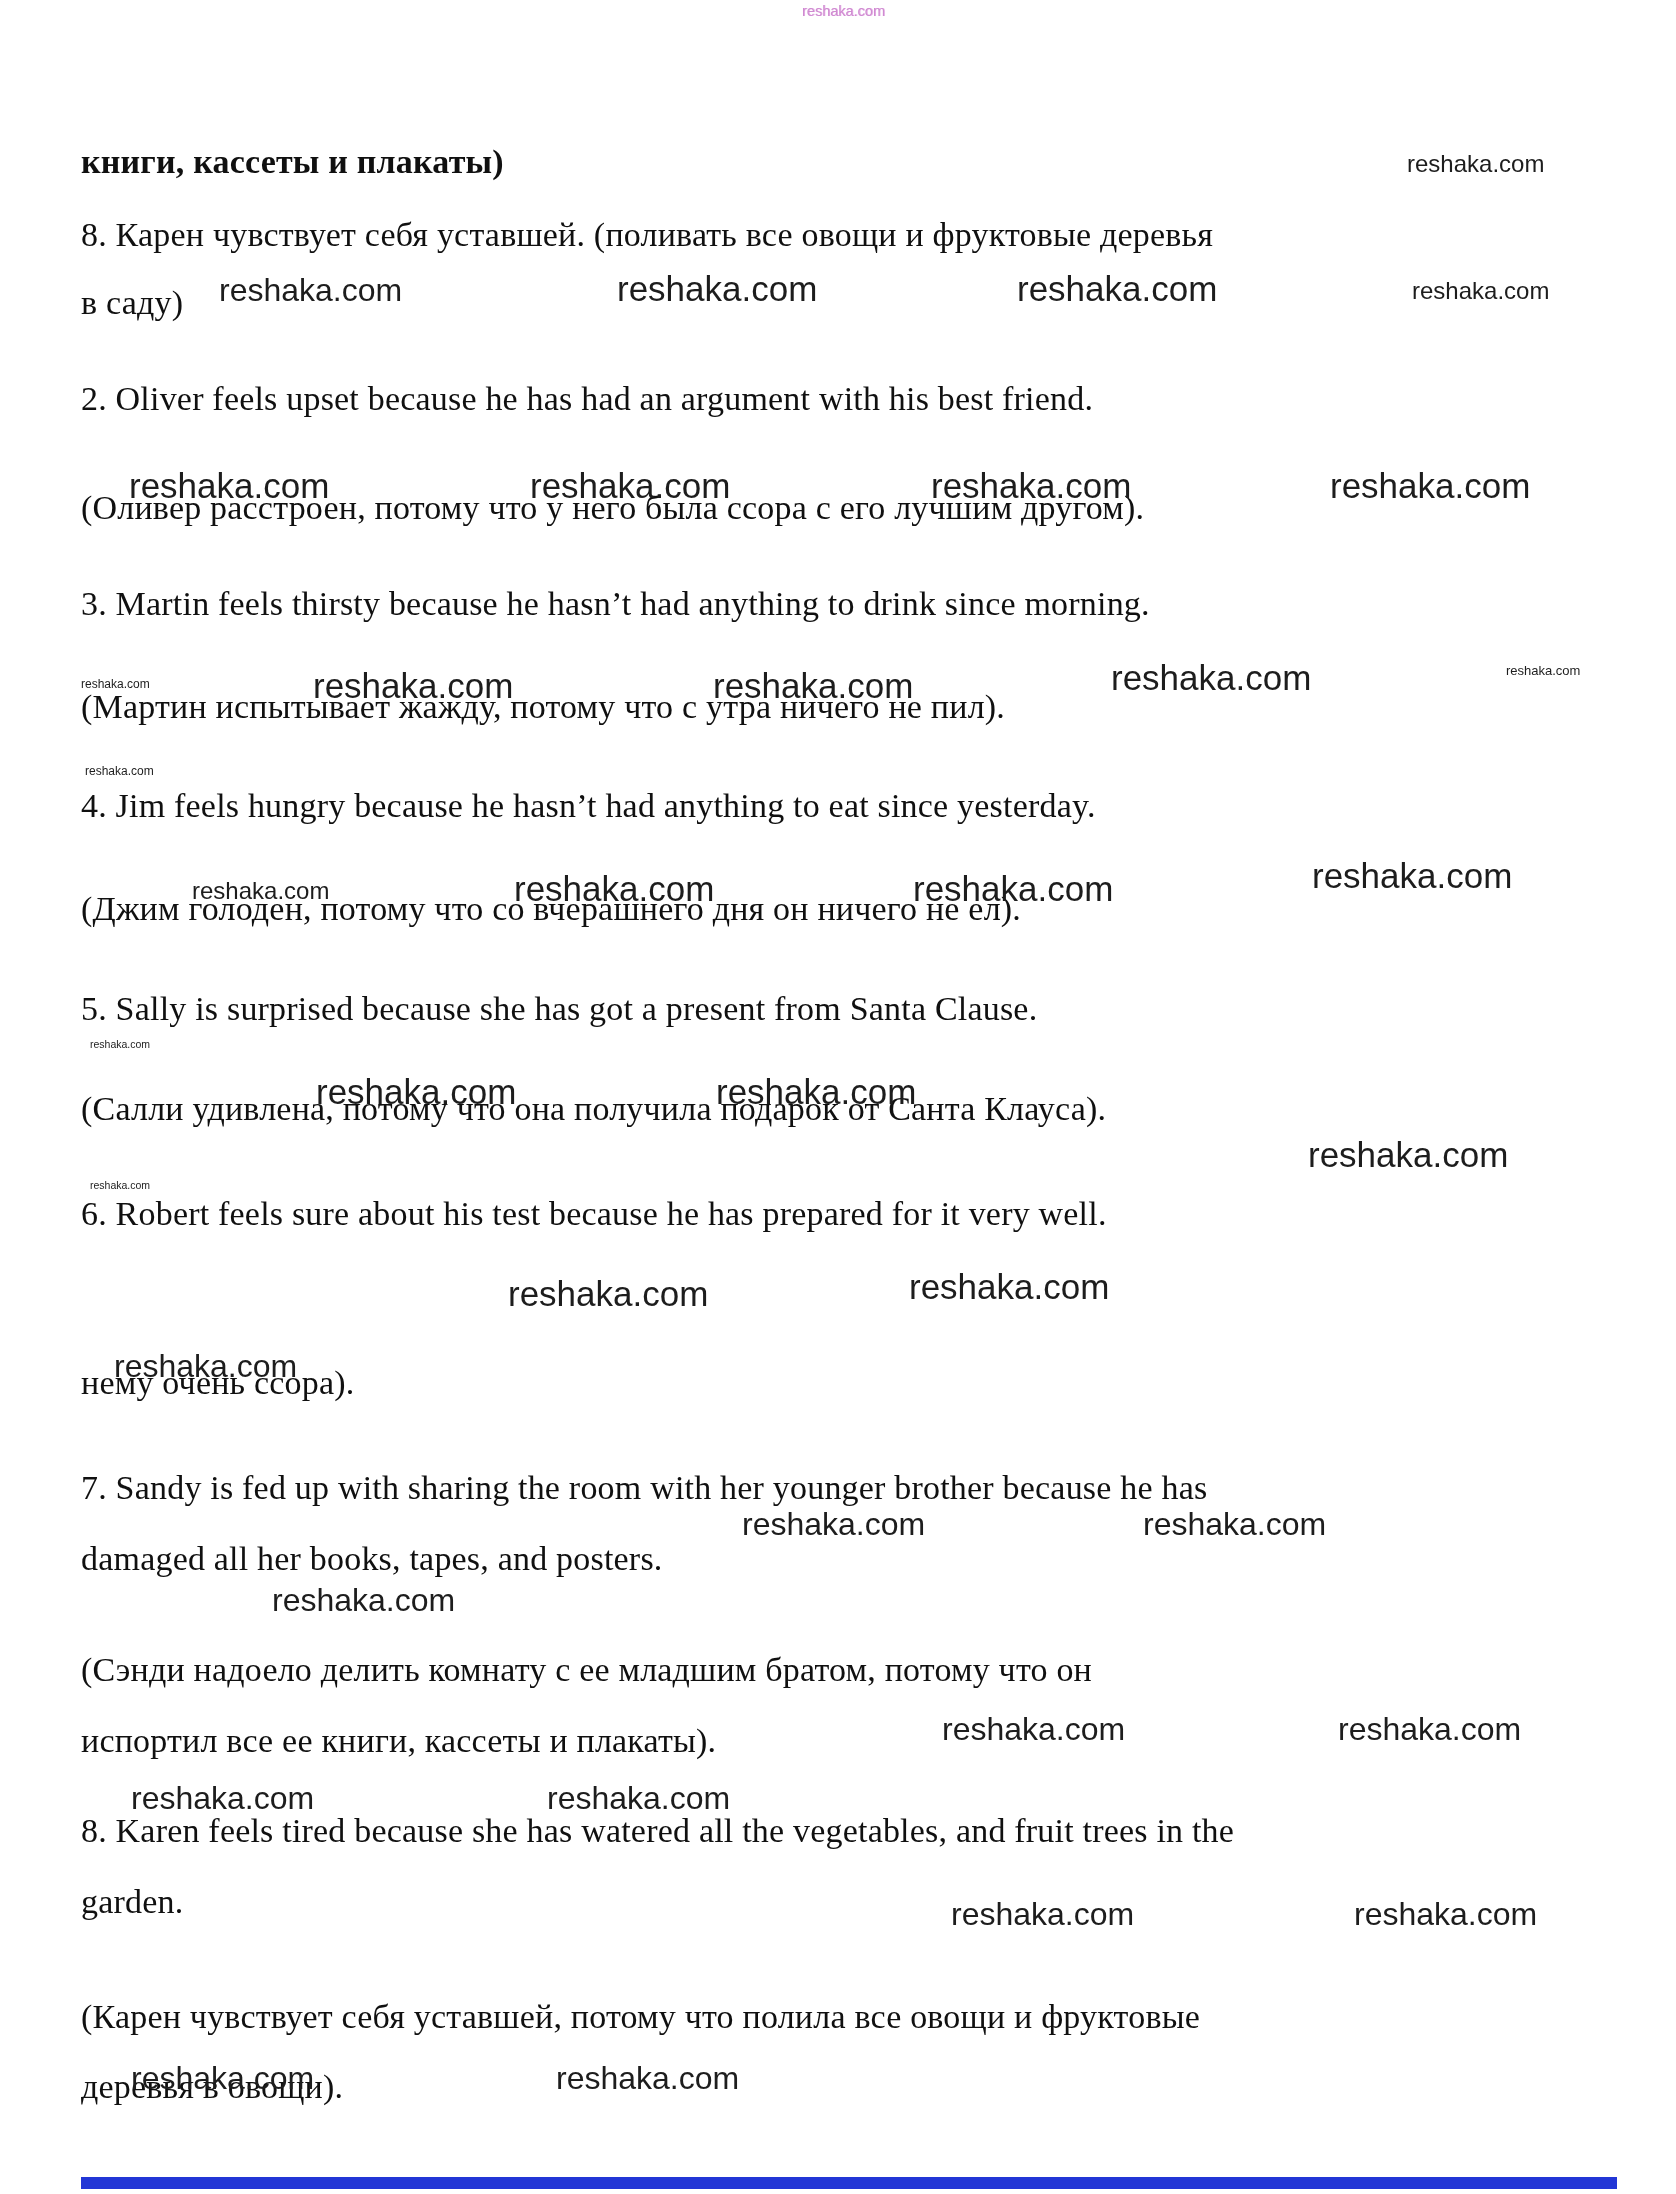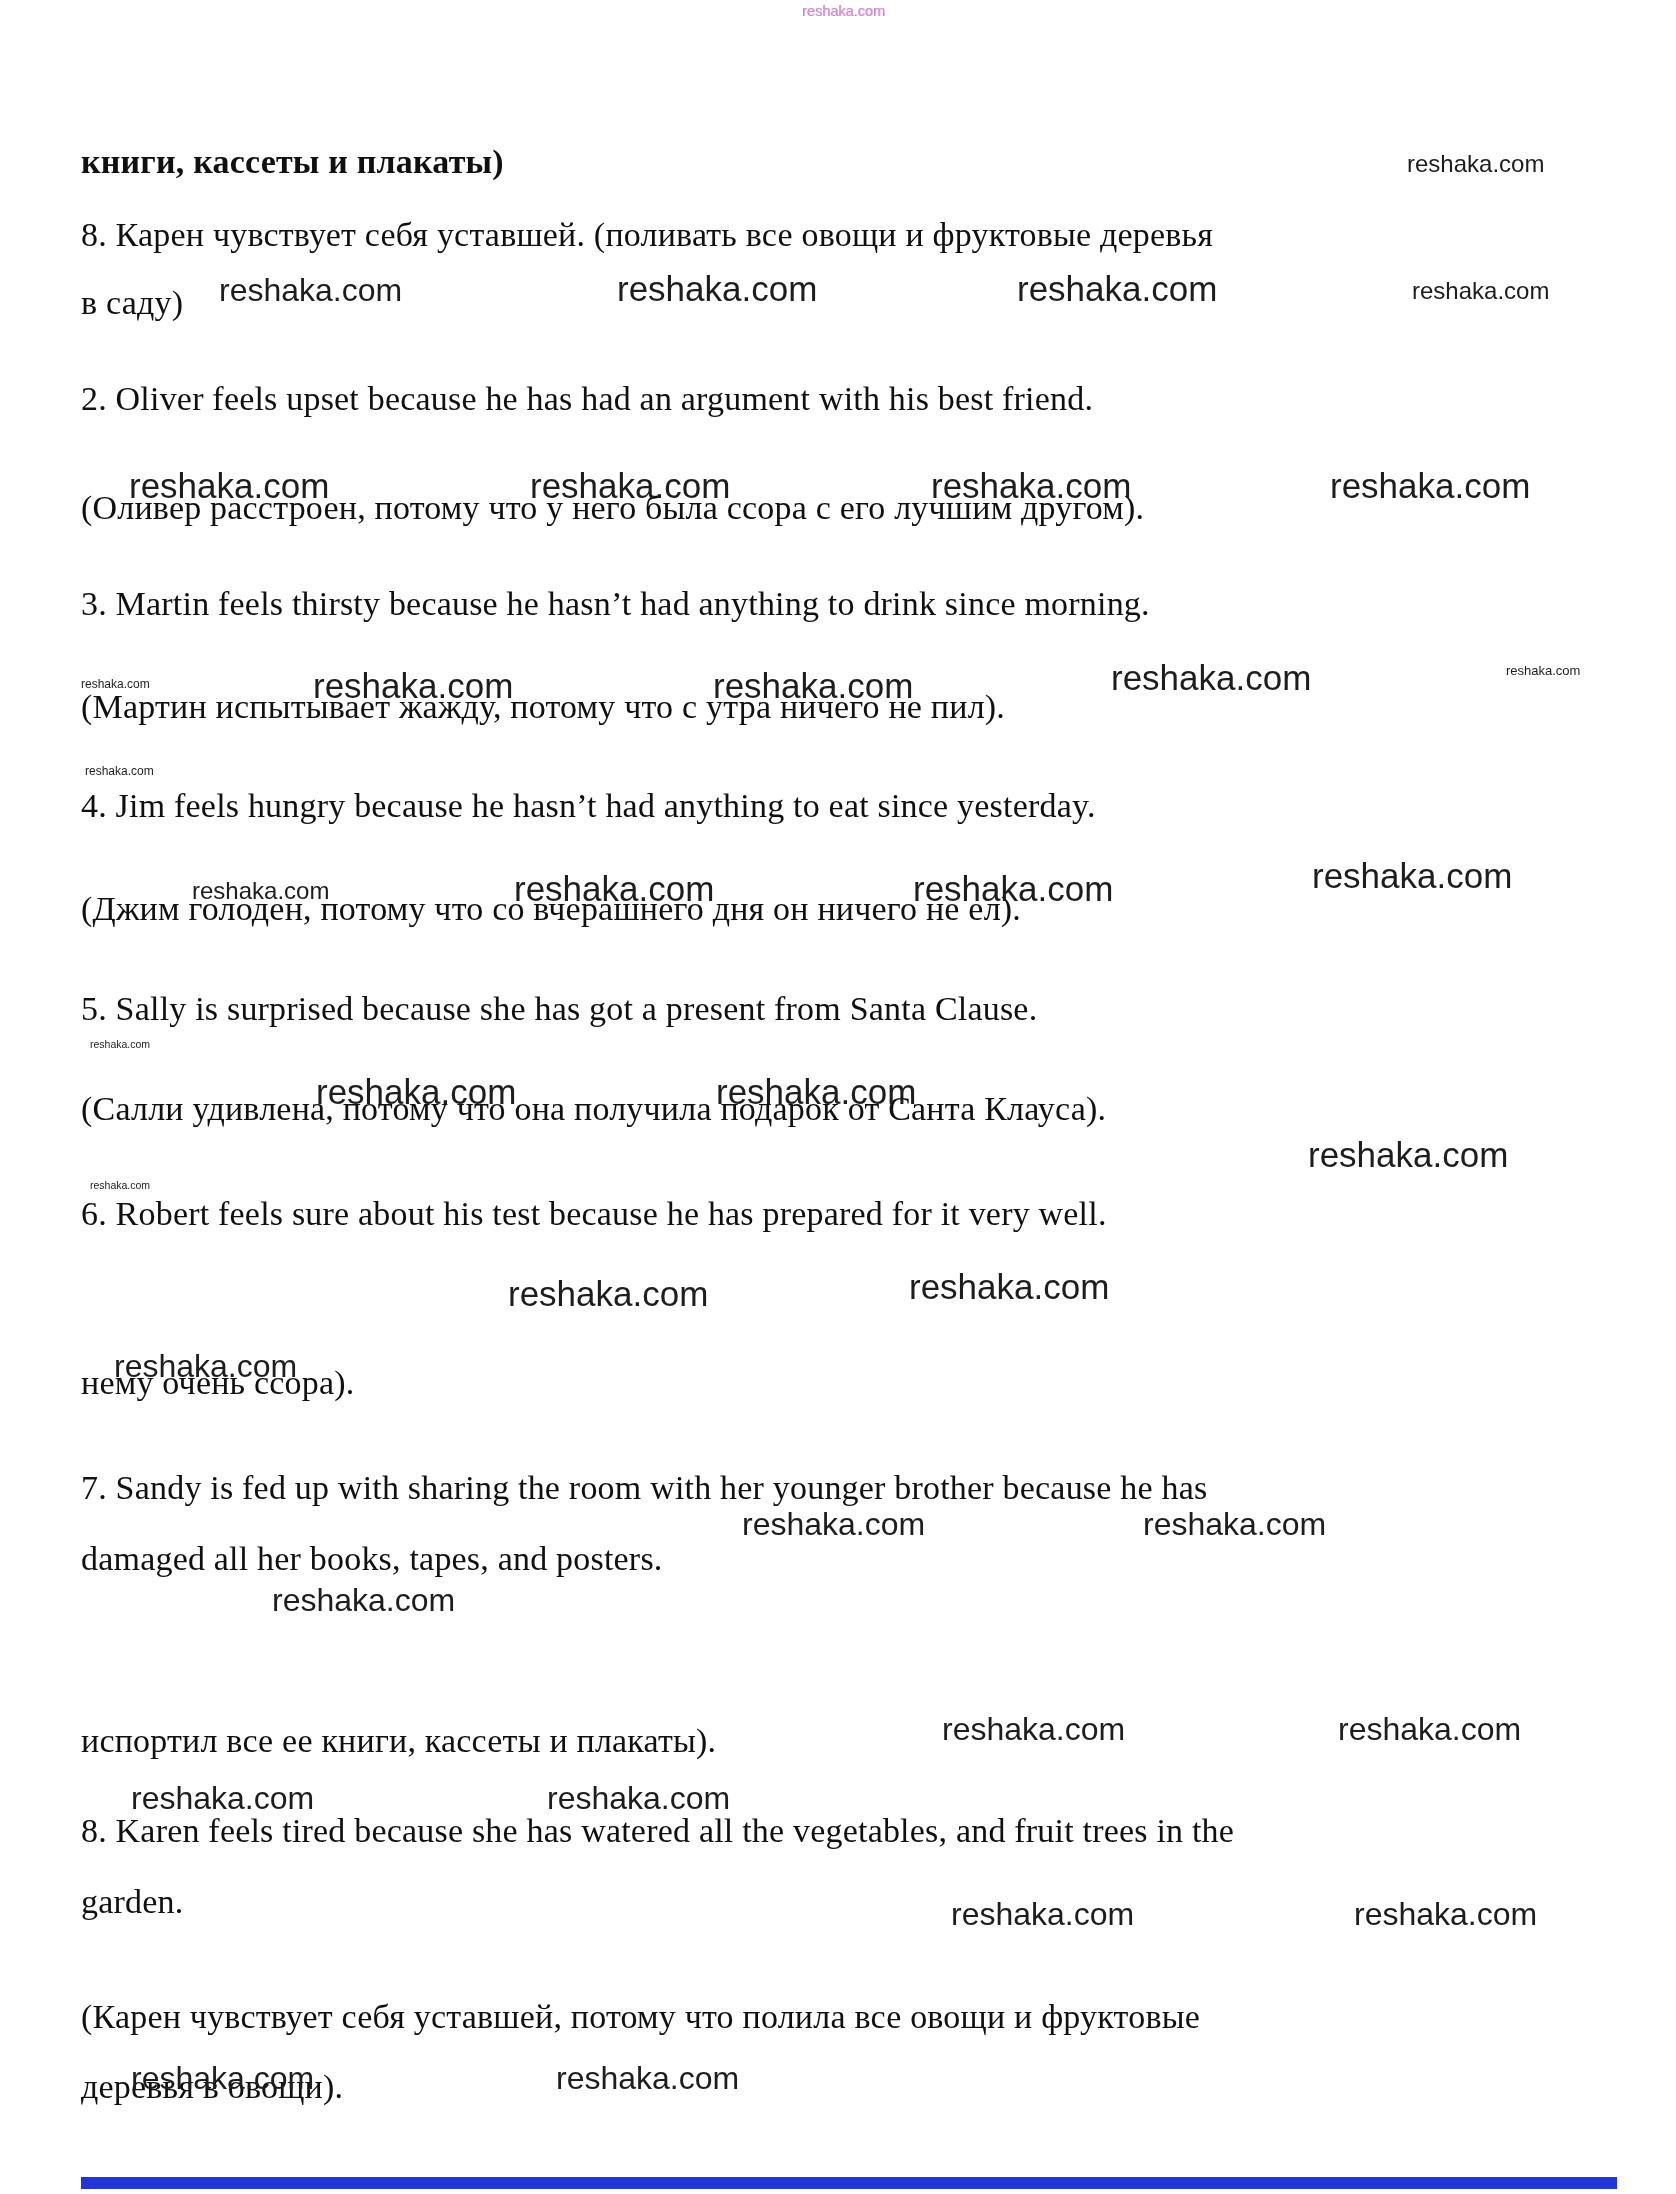--- a/index.html
+++ b/index.html
@@ -57,20 +57,21 @@
   <div class="line" style="top:585px;">3. Martin feels thirsty because he hasn’t had anything to drink since morning.</div>
   <div class="line" style="top:688px;text-align:center;">(Мартин испытывает жажду, потому что с утра ничего не пил).</div>
   <div class="line" style="top:787px;">4. Jim feels hungry because he hasn’t had anything to eat since yesterday.</div>
   <div class="line" style="top:890px;">(Джим голоден, потому что со вчерашнего дня он ничего не ел).</div>
   <div class="line" style="top:990px;">5. Sally is surprised because she has got a present from Santa Clause.</div>
   <div class="line" style="top:1090px;">(Салли удивлена, потому что она получила подарок от Санта Клауса).</div>
   <div class="line" style="top:1195px;">6. Robert feels sure about his test because he has prepared for it very well.</div>
   <div class="line" style="top:1364px;">нему очень ссора).</div>
   <div class="line" style="top:1469px;">7. Sandy is fed up with sharing the room with her younger brother because he has</div>
   <div class="line" style="top:1540px;">damaged all her books, tapes, and posters.</div>
+  <div class="line" style="top:1651px;">(Сэнди надоело делить комнату с ее младшим братом, потому что он</div>
   <div class="line" style="top:1722px;">испортил все ее книги, кассеты и плакаты).</div>
   <div class="line" style="top:1812px;">8. Karen feels tired because she has watered all the vegetables, and fruit trees in the</div>
   <div class="line" style="top:1883px;">garden.</div>
   <div class="line" style="top:1998px;">(Карен чувствует себя уставшей, потому что полила все овощи и фруктовые</div>
   <div class="line" style="top:2068px;">деревья в овощи).</div>
 
   <div class="wm" style="left:1407px;top:150px;font-size:24px;">reshaka.com</div>
 
   <div class="wm" style="left:219px;top:272px;font-size:32px;">reshaka.com</div>
   <div class="wm" style="left:617px;top:269px;font-size:35px;">reshaka.com</div>

